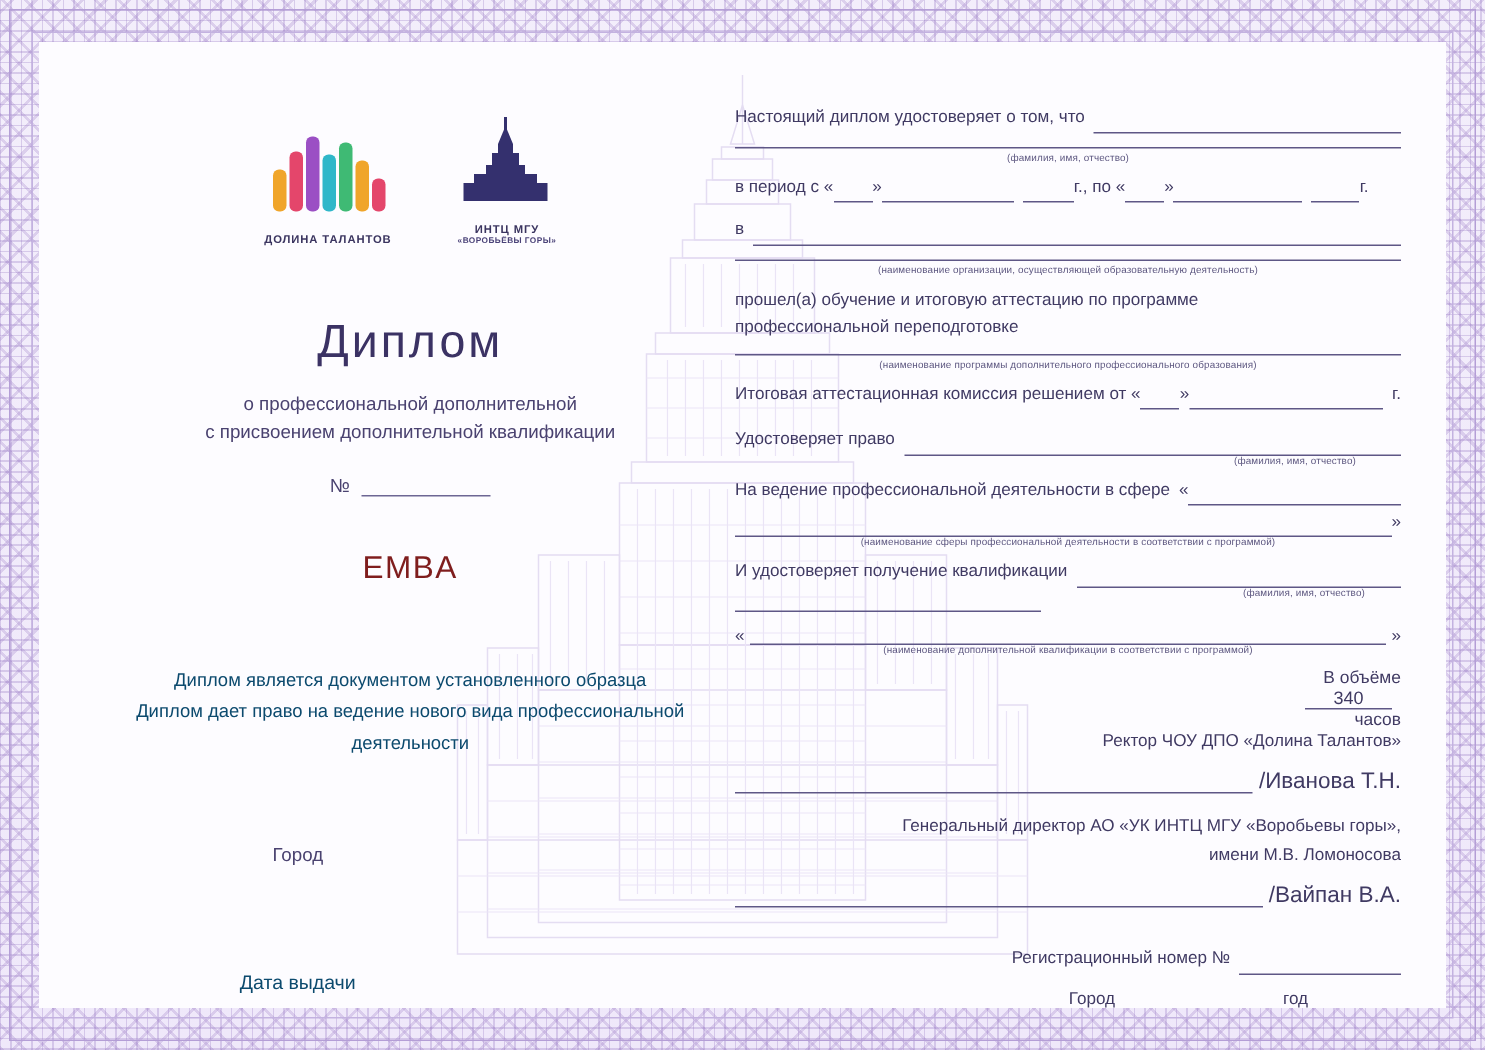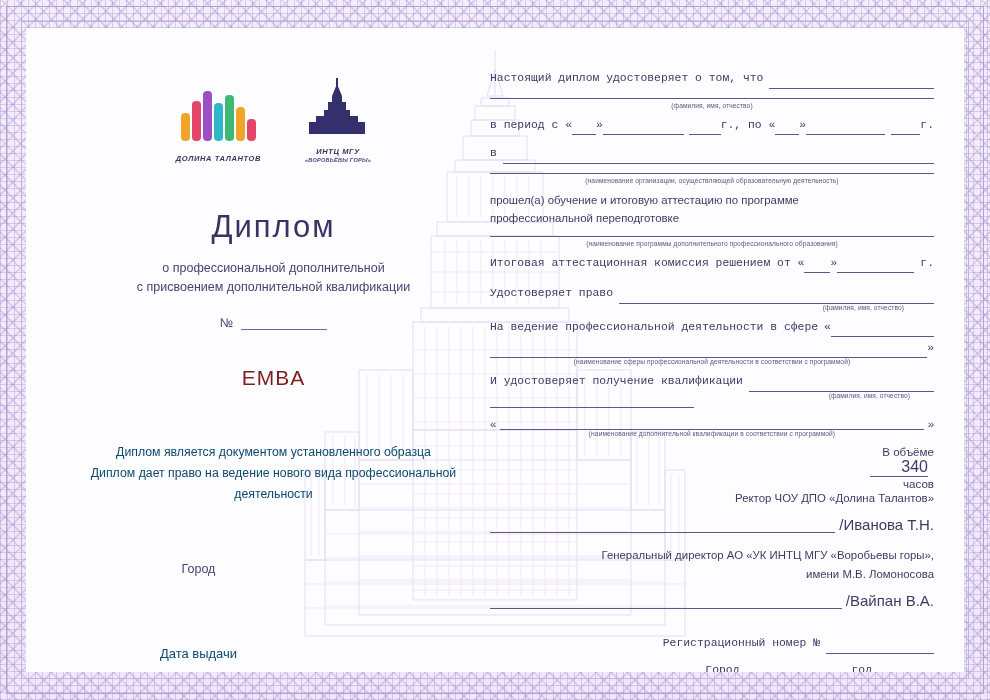--- a/index.html
+++ b/index.html
@@ -99,21 +99,20 @@
     margin-top: 18px;
     margin-bottom: 46px;
   }
   .logo-block { text-align: center; }
   .logo-caption {
     font-size: 7.5px;
     font-weight: bold;
     letter-spacing: .6px;
     color: #3b3560;
     margin-top: 5px;
-    font-style: italic;
   }
   .logo-caption.sub {
     font-size: 5.5px;
     font-weight: bold;
     letter-spacing: .3px;
     color: #4a4278;
     margin-top: 1px;
   }
   .title-main {
     font-size: 31px;
@@ -198,21 +197,21 @@
     margin-bottom: 8px;
     letter-spacing: .1px;
   }
   .hint.right { text-align: right; }
   .inline-fill {
     display: inline-block;
     border-bottom: 1px solid #5e5786;
     vertical-align: bottom;
     height: 11px;
   }
-  .row { display: flex; align-items: flex-end; font-family: Liberation Mono, monospace; }
+  .row { display: flex; align-items: flex-end; }
   .grow { flex: 1 1 auto; }
   .gap { width: 6px; }
   .block { margin-bottom: 4px; }
   .right-text { text-align: right; }
   .sig-row {
     display: flex;
     align-items: flex-end;
     justify-content: flex-end;
     font-size: 15px;
     color: #403a63;
@@ -229,23 +228,23 @@
     display: flex;
     align-items: flex-end;
     font-size: 11.6px;
     color: #403a63;
     margin-top: 8px;
     flex-direction: column;
   }
   .volume-value {
     border-bottom: 1px solid #5e5786;
     min-width: 58px;
-    text-align: right;
+    text-align: center;
     margin: 0 6px;
-    font-size: 16px;
+    font-size: 12px;
   }
   .quote-row {
     display: flex;
     align-items: flex-end;
     font-size: 11.4px;
     color: #403a63;
     margin-top: 10px;
   }
 </style>
 </head>

